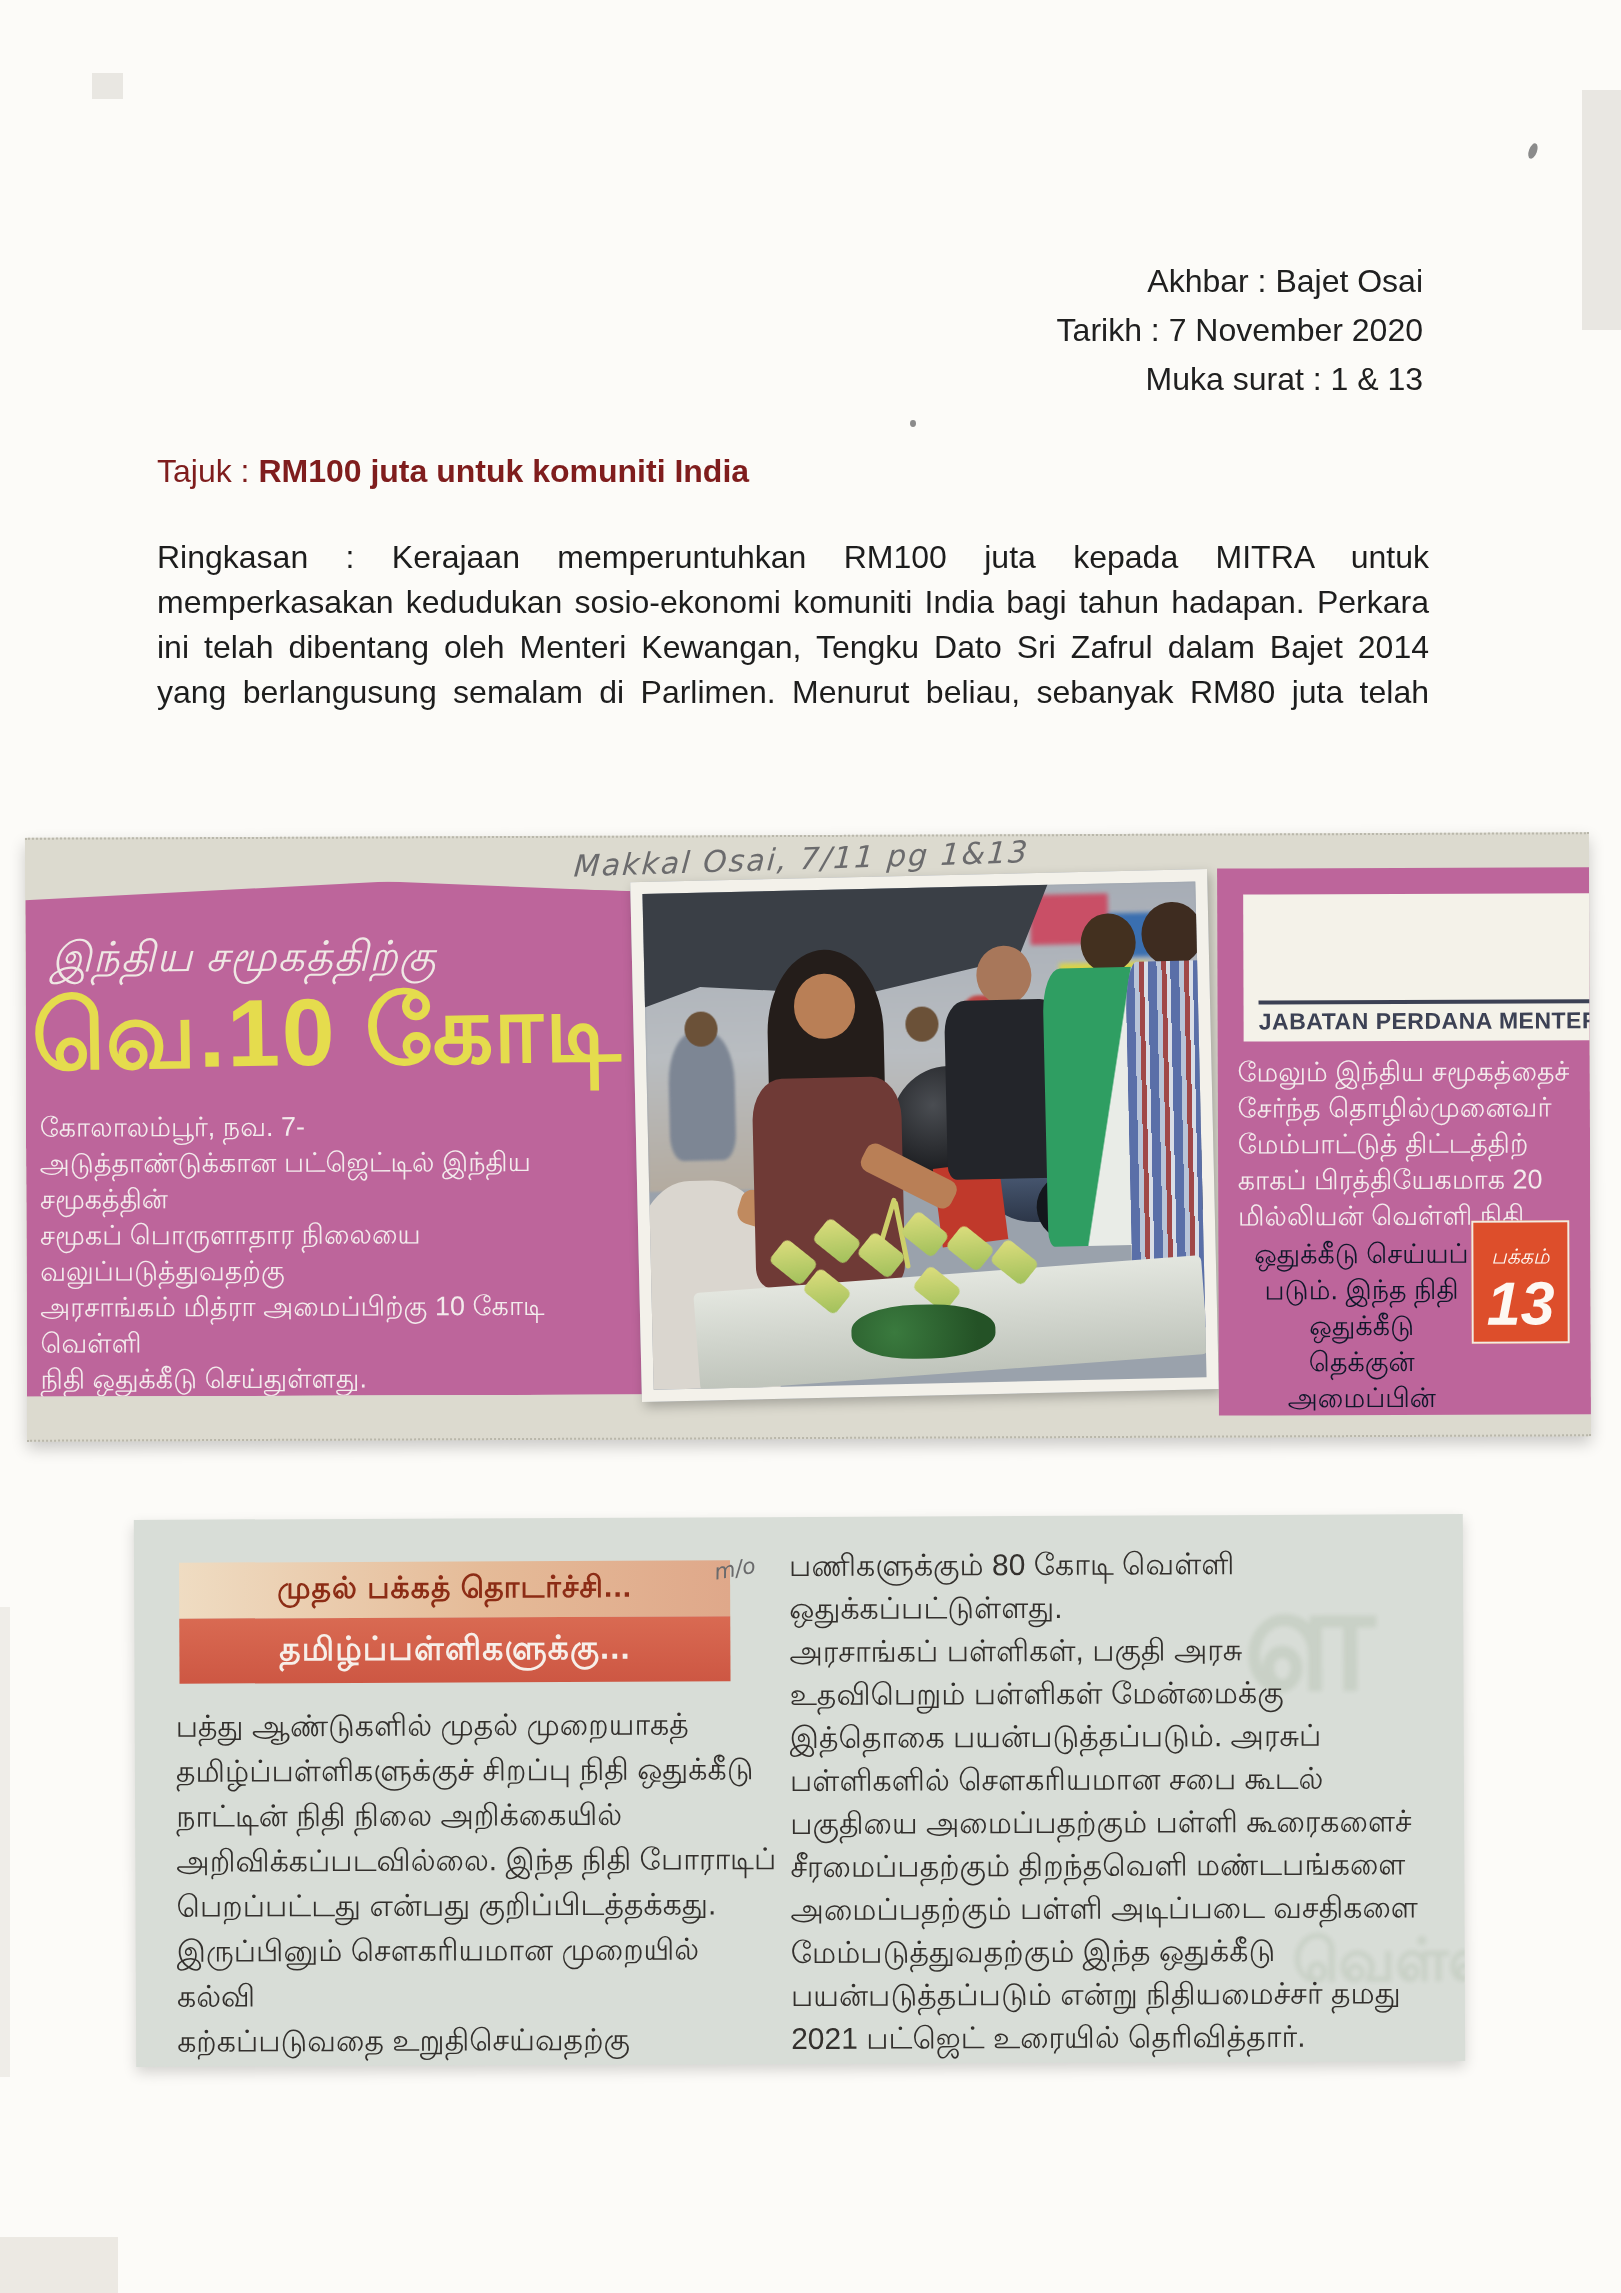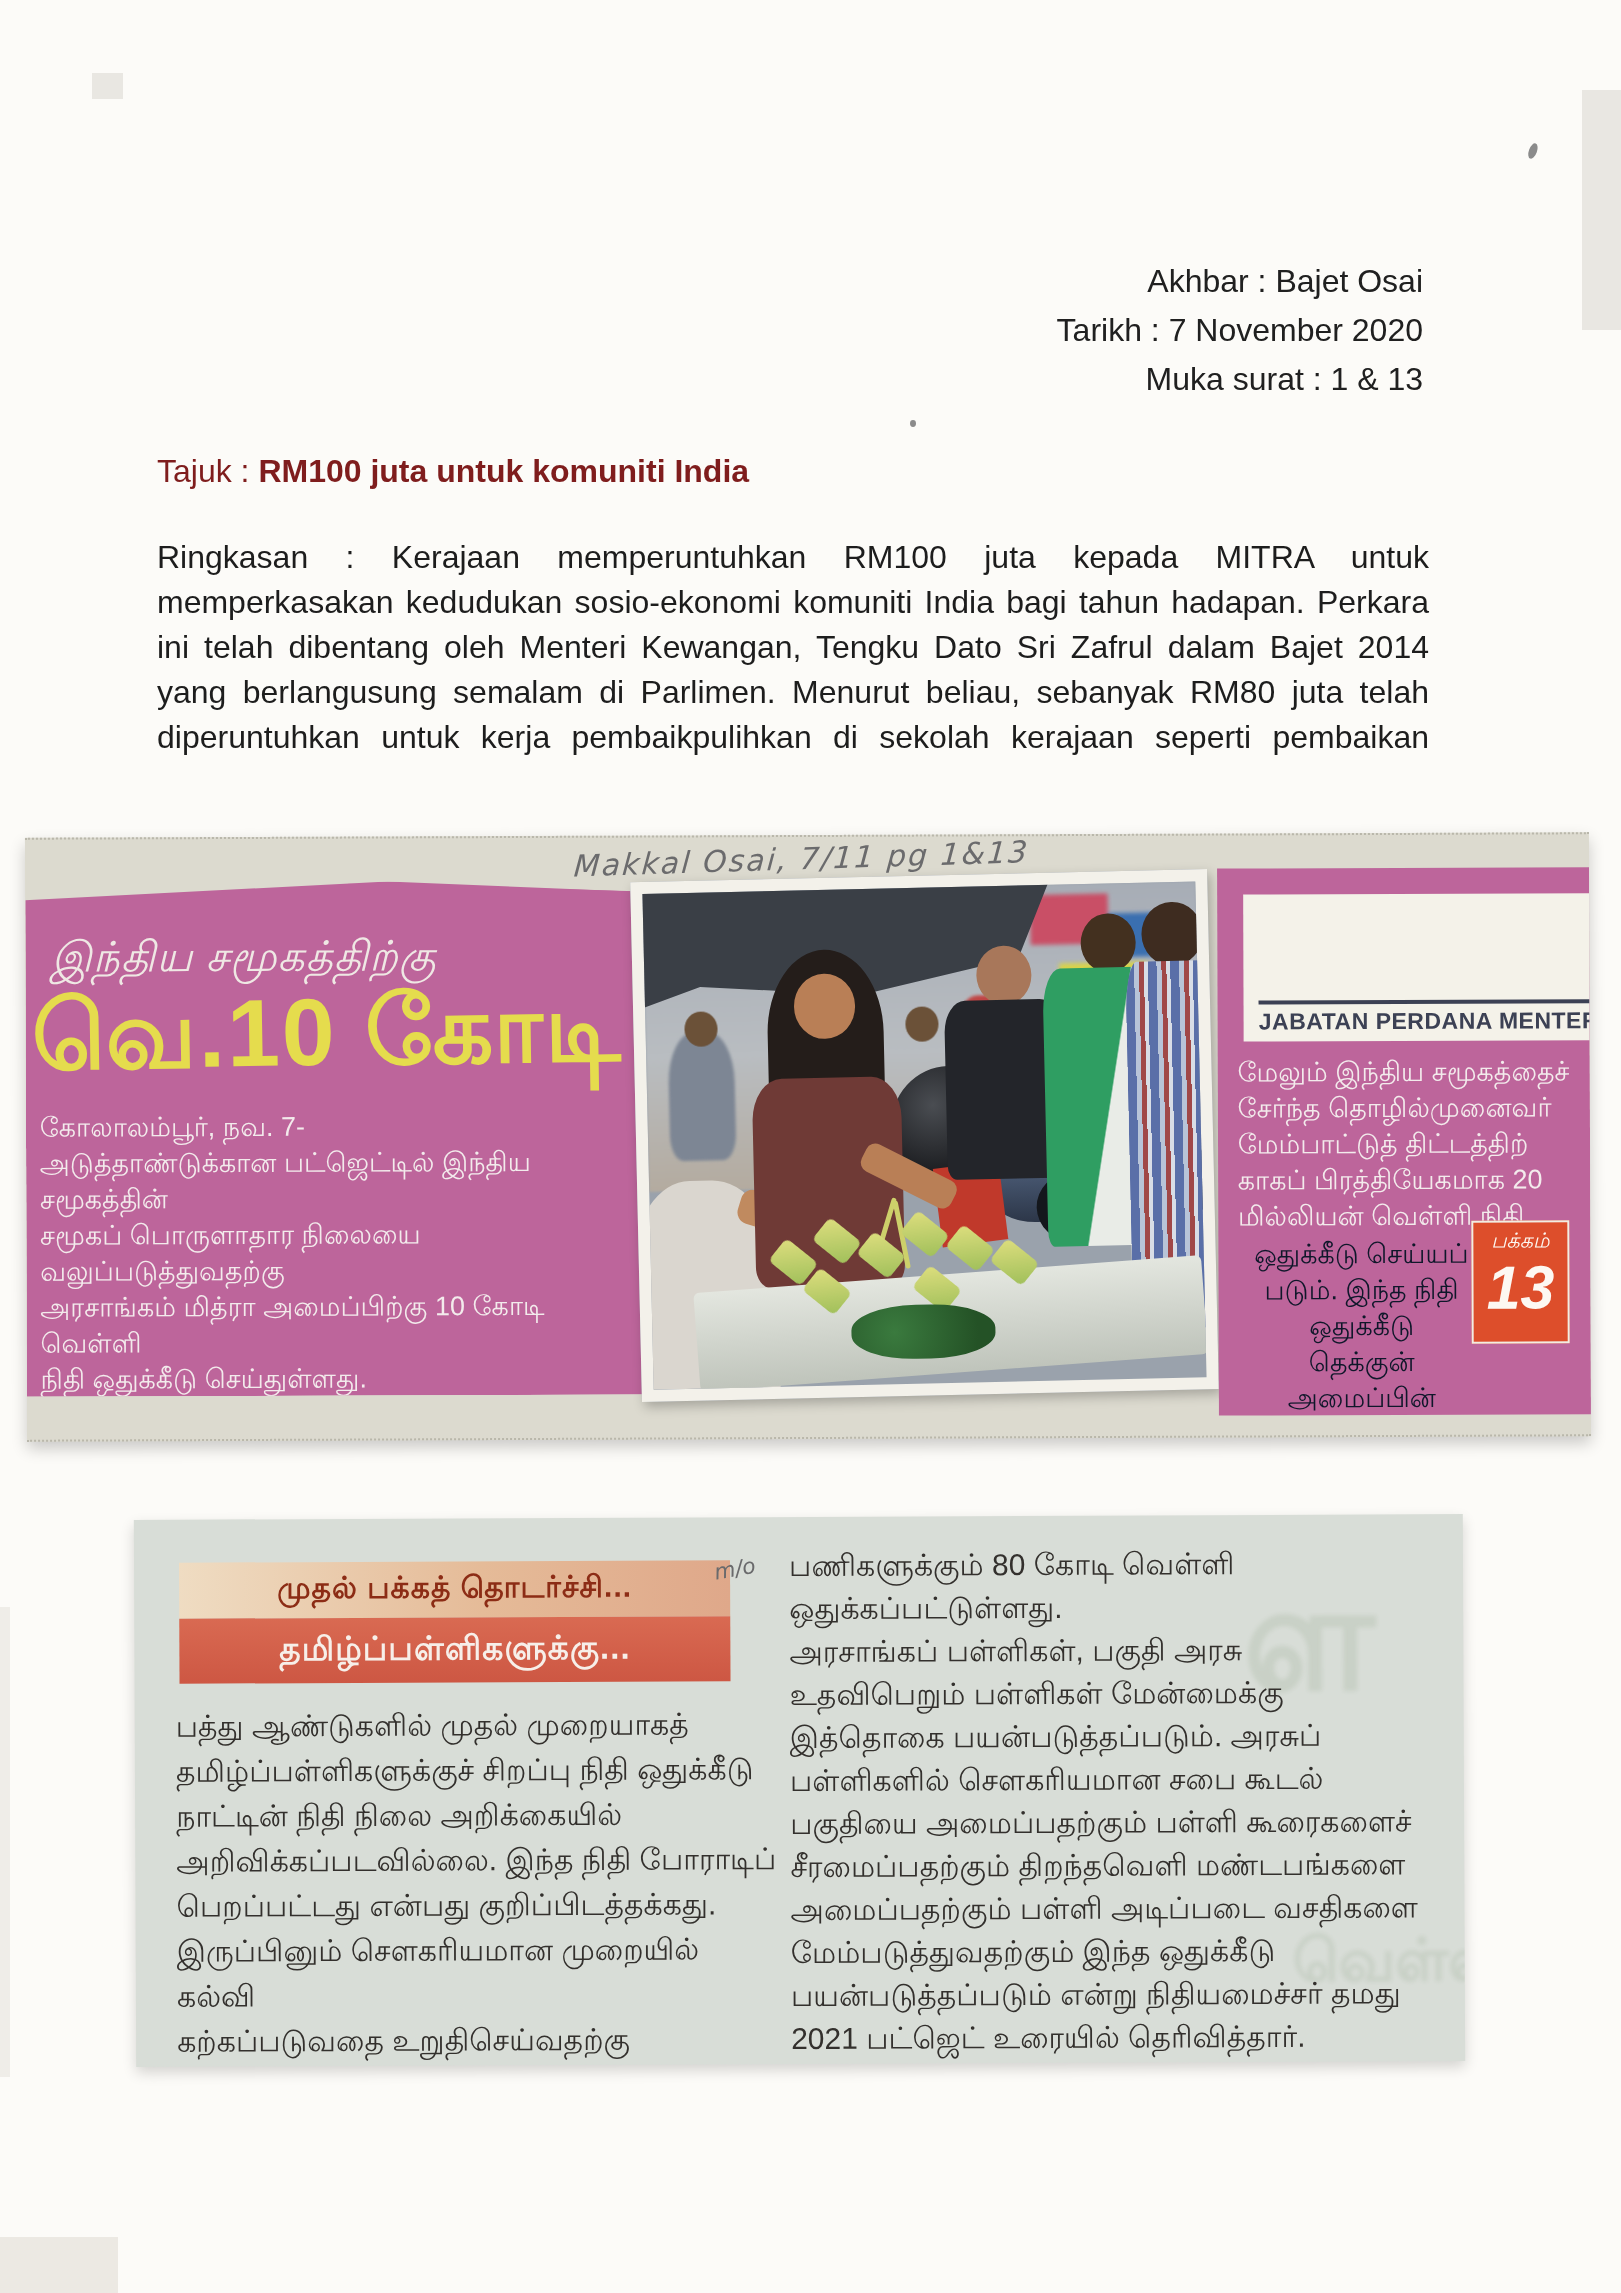--- a/index.html
+++ b/index.html
@@ -100,21 +100,21 @@
   .mitra-line{left:15.7px;top:2px;font-size:88px;font-weight:800;letter-spacing:-2.9px;color:#3c4154;line-height:1.08;white-space:nowrap;}
   .mitra-line .oi{color:#e0622a;}
   .mitra-rule{left:15.7px;top:106px;width:343px;height:4.9px;background:#3c4154;}
   .mitra-sub{left:15.7px;top:114px;font-size:23px;font-weight:800;color:#3c4154;white-space:nowrap;letter-spacing:0.5px;}
   .bodyR1{left:19.6px;top:186px;width:343px;font-size:27px;line-height:36px;color:#f3ebec;}
   .bodyR2{left:35px;top:368px;width:216px;font-size:27px;line-height:36px;color:#0f172a;text-align:center;}
   .badge13{
     left:253px;top:353px;width:98px;height:123px;background:#dd4e2b;
     border:2.9px solid #f2ede3;box-sizing:border-box;text-align:center;color:#fdf8f2;
   }
-  .badge13 .lbl{font-size:20.6px;font-style:italic;margin-top:6px;}
+  .badge13 .lbl{font-size:20.6px;font-style:italic;margin-top:22px;}
   .badge13 .num{font-size:61px;font-weight:800;font-style:italic;line-height:1.05;}
 
   
   .clip2{
     left:135px;top:1517px;width:1329px;height:547px;background:#d8ddd7;
     transform:rotate(-0.25deg);box-shadow:0 5.9px 13.7px rgba(0,0,0,.16);overflow:hidden;
   }
   .bar-tan{
     left:45px;top:43px;width:551px;height:56px;
     background:linear-gradient(90deg,#efdcc2 0%,#e5bb98 55%,#dfa88a 100%);
@@ -150,21 +150,20 @@
 
 <div class="abs tajuk">
   <span>Tajuk : </span><b>RM100 juta untuk komuniti India</b>
 </div>
 
 <div class="abs summary">
   <div class="jline">Ringkasan : Kerajaan memperuntuhkan RM100 juta kepada MITRA untuk</div>
   <div class="jline">memperkasakan kedudukan sosio-ekonomi komuniti India bagi tahun hadapan. Perkara</div>
   <div class="jline">ini telah dibentang oleh Menteri Kewangan, Tengku Dato Sri Zafrul dalam Bajet 2014</div>
   <div class="jline">yang berlangusung semalam di Parlimen. Menurut beliau, sebanyak RM80 juta telah</div>
-  <div class="jline">diperuntuhkan untuk kerja pembaikpulihkan di sekolah kerajaan seperti pembaikan</div>
 </div>
 
 <div class="abs clip1">
 
   <div class="abs handnote">Makkal Osai, 7/11 pg 1&amp;13</div>
 
   <div class="abs pink-wedge"></div>
 
   <div class="abs pinkL">
     <div class="abs kicker1">இந்திய சமூகத்திற்கு</div>

